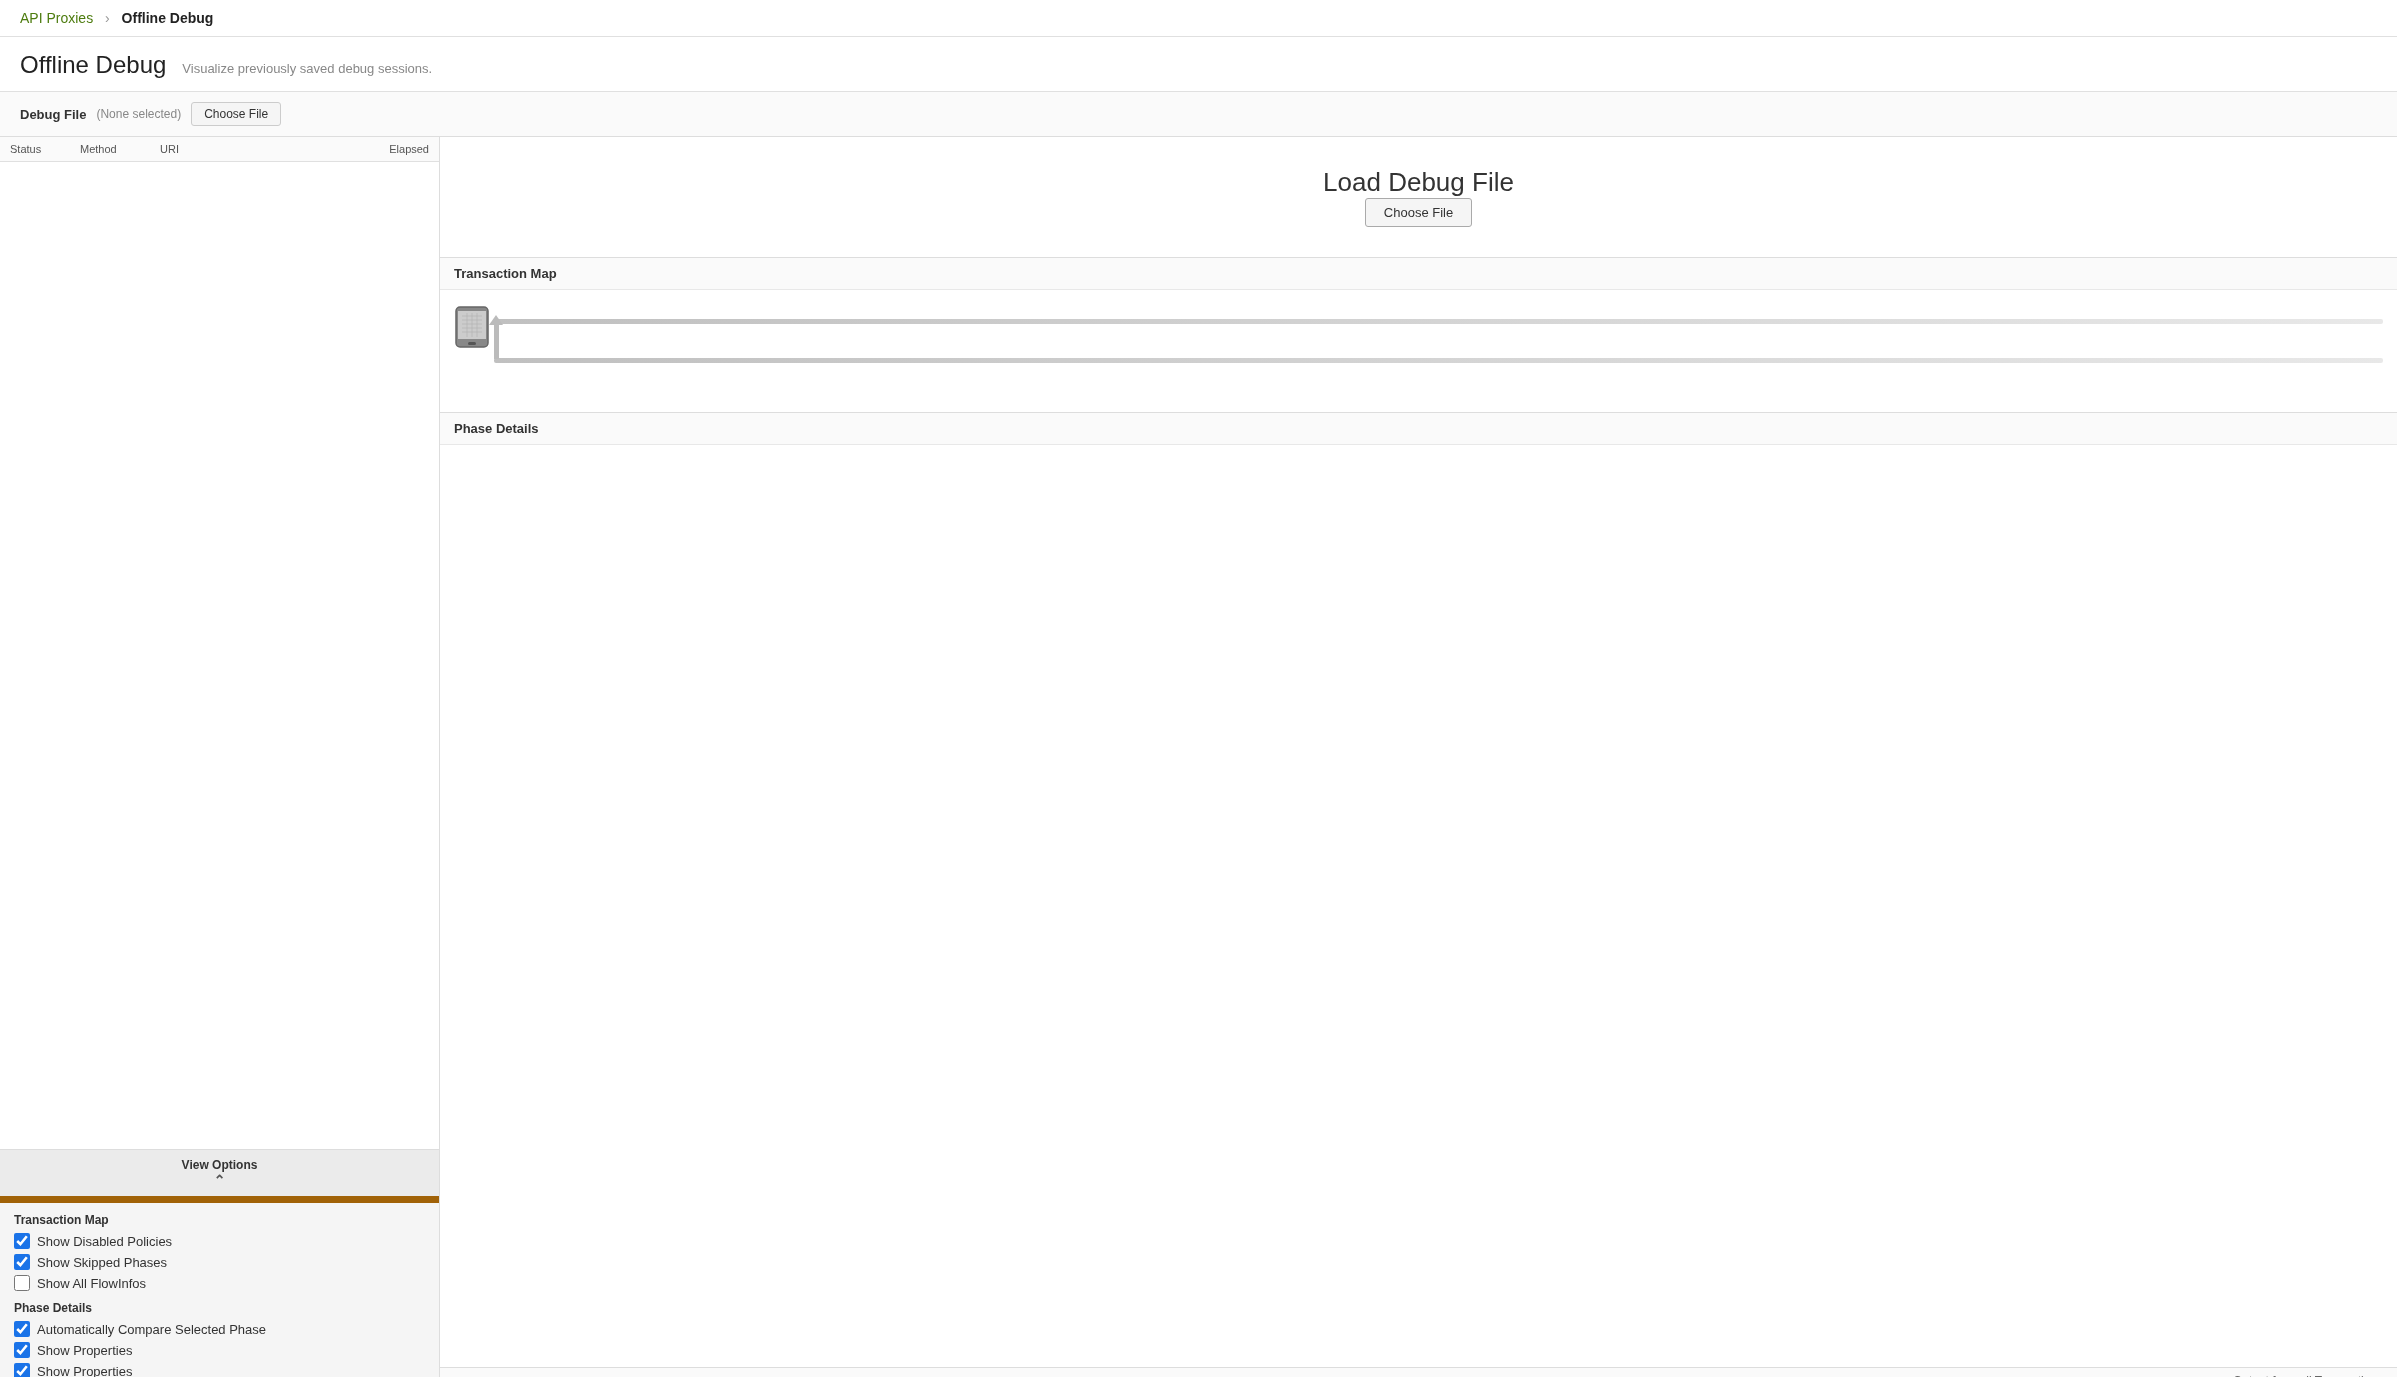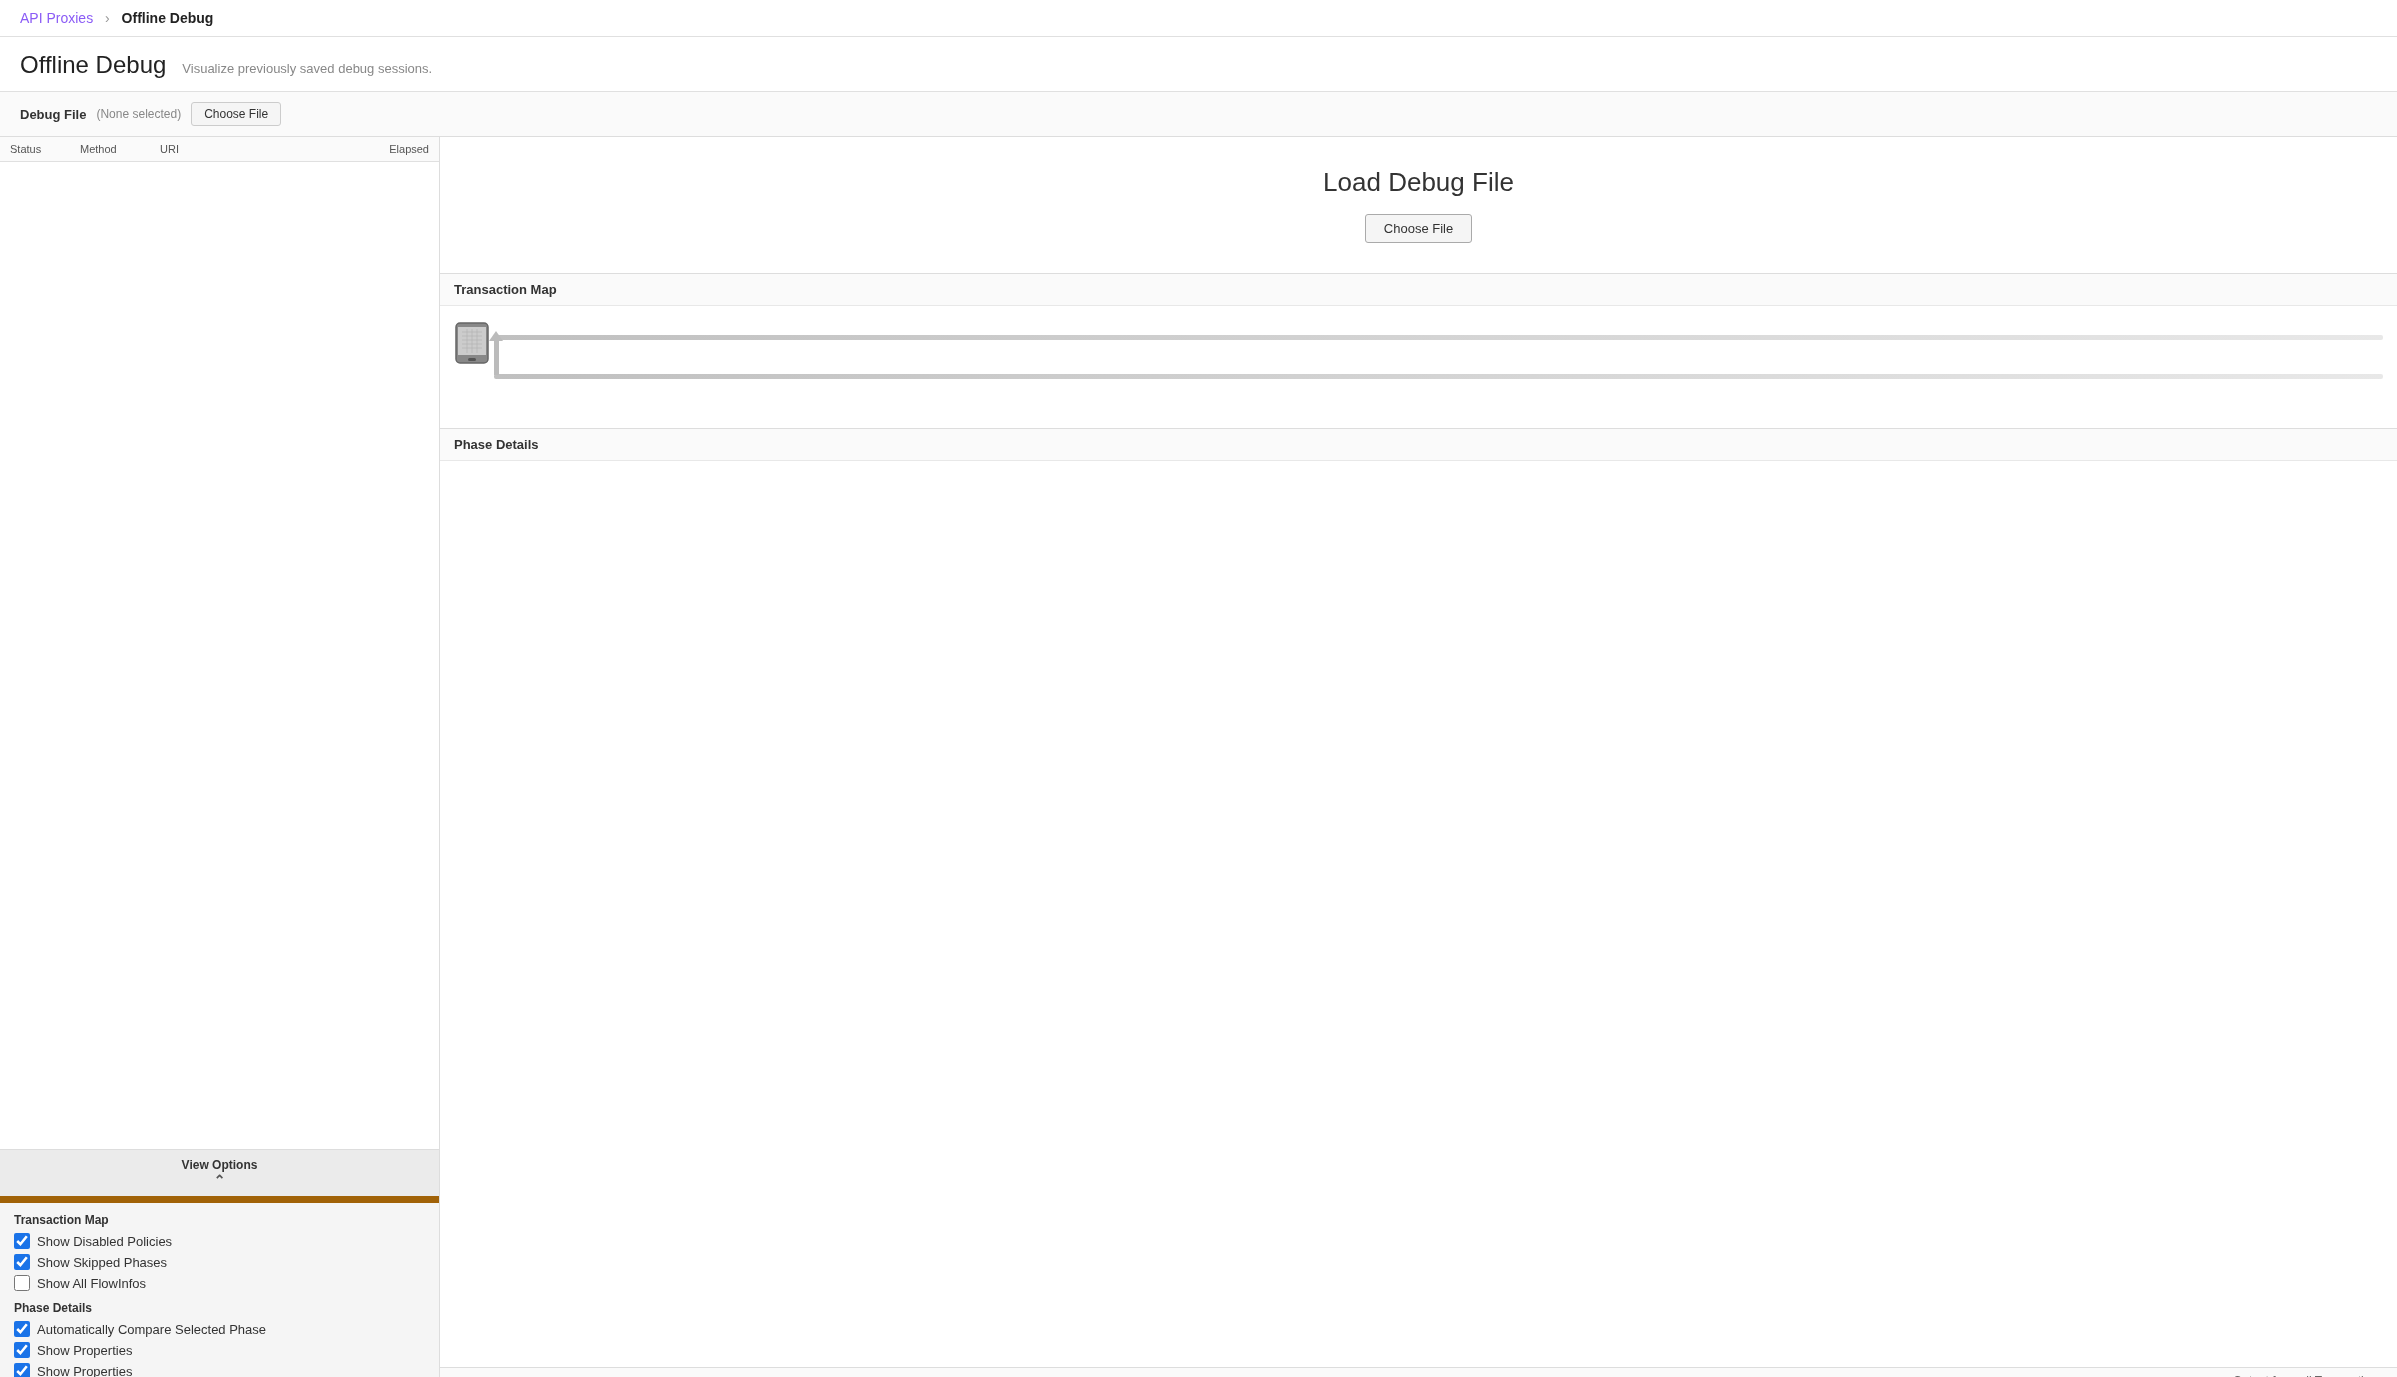--- a/index.html
+++ b/index.html
@@ -6,21 +6,21 @@
     body { font-family: Arial, sans-serif; font-size: 13px; color: #333; background: #fff; }
 
     
     .breadcrumb-bar {
       padding: 10px 20px;
       border-bottom: 1px solid #e0e0e0;
       font-size: 14px;
       color: #666;
     }
     .breadcrumb-bar .crumb-link {
-      color: #8b5cf6;
+      color: #4d7c0f;
       text-decoration: none;
     }
     .breadcrumb-bar .crumb-sep {
       margin: 0 8px;
       color: #999;
     }
     .breadcrumb-bar .crumb-current {
       font-weight: bold;
       color: #222;
     }
@@ -190,21 +190,20 @@
       align-items: center;
       justify-content: center;
       padding: 30px 20px;
       min-height: 120px;
       background: #fff;
     }
     .load-debug-title {
       font-size: 26px;
       font-weight: 300;
       color: #333;
-      margin-bottom: 16px;
     }
     .btn-choose-file-main {
       padding: 6px 18px;
       border: 1px solid #aaa;
       background: #f5f5f5;
       border-radius: 3px;
       cursor: pointer;
       font-size: 13px;
       color: #333;
     }

